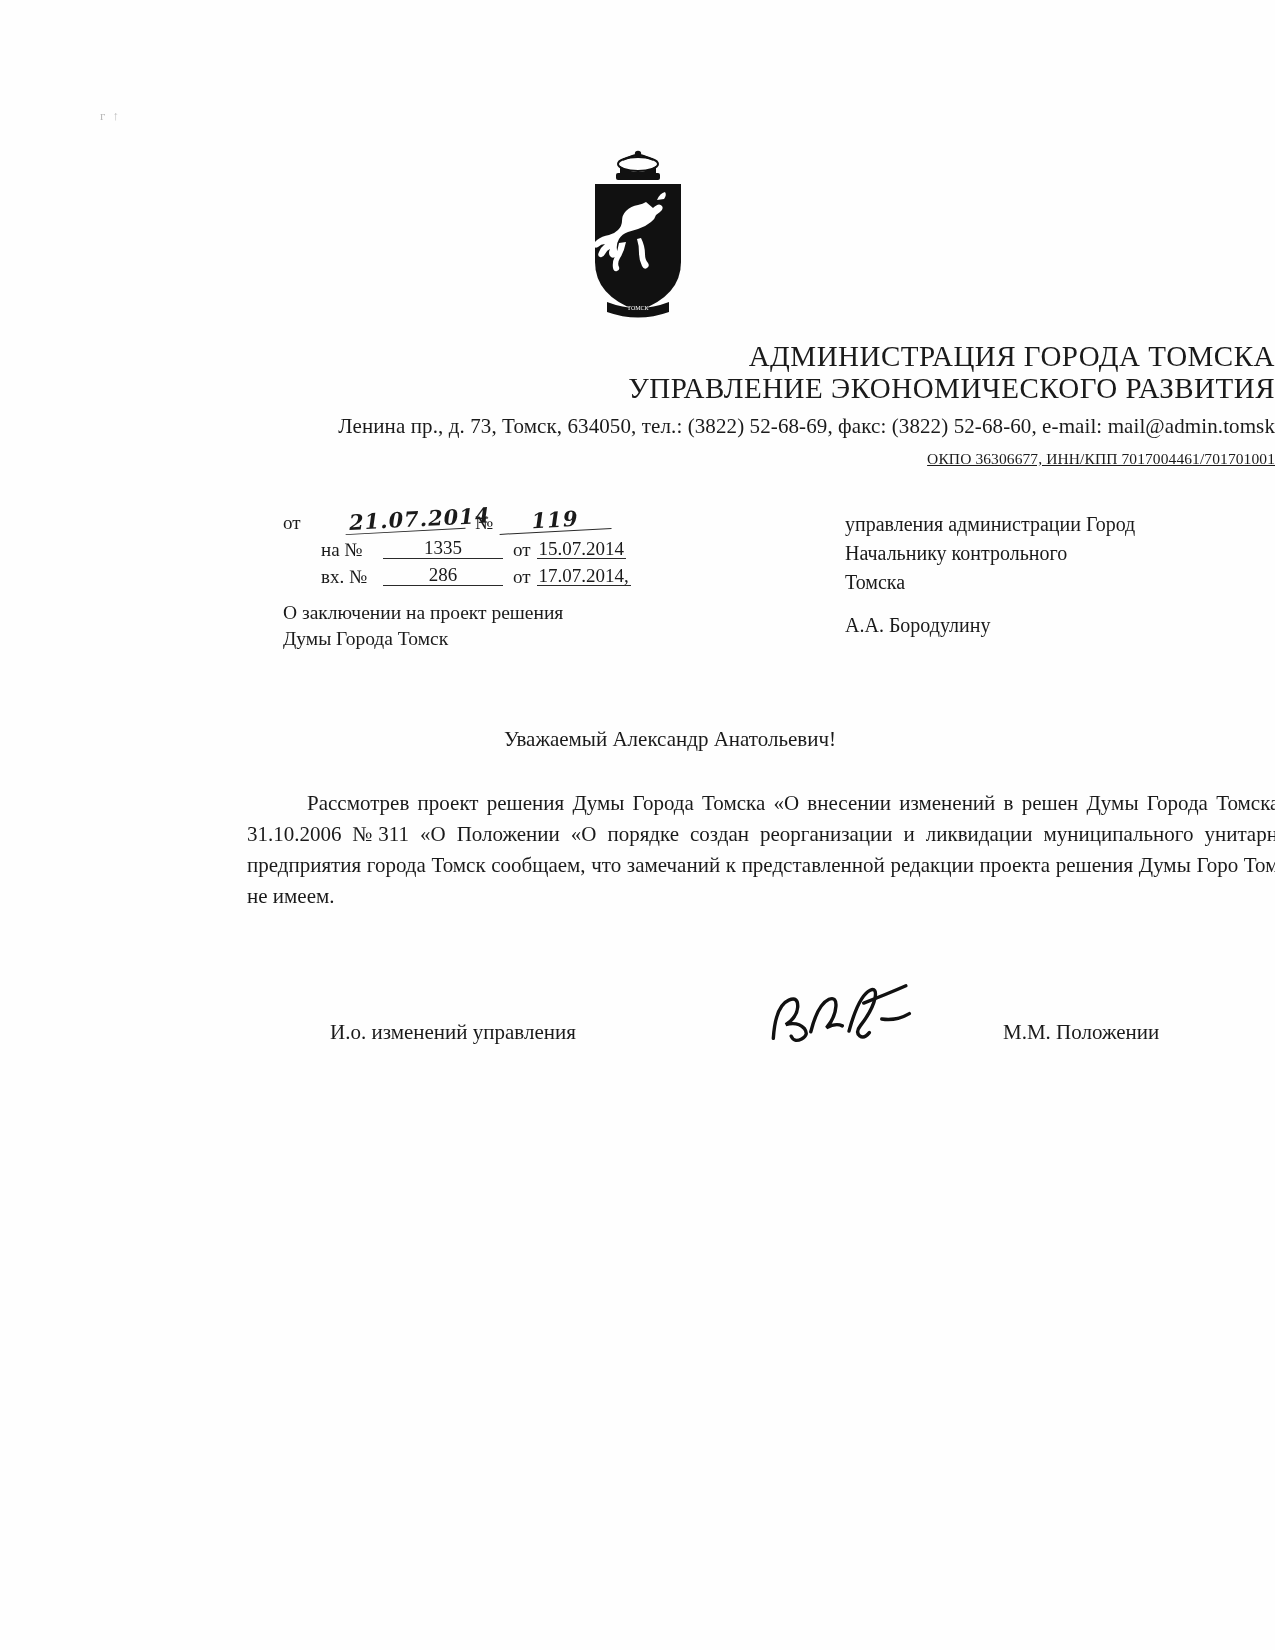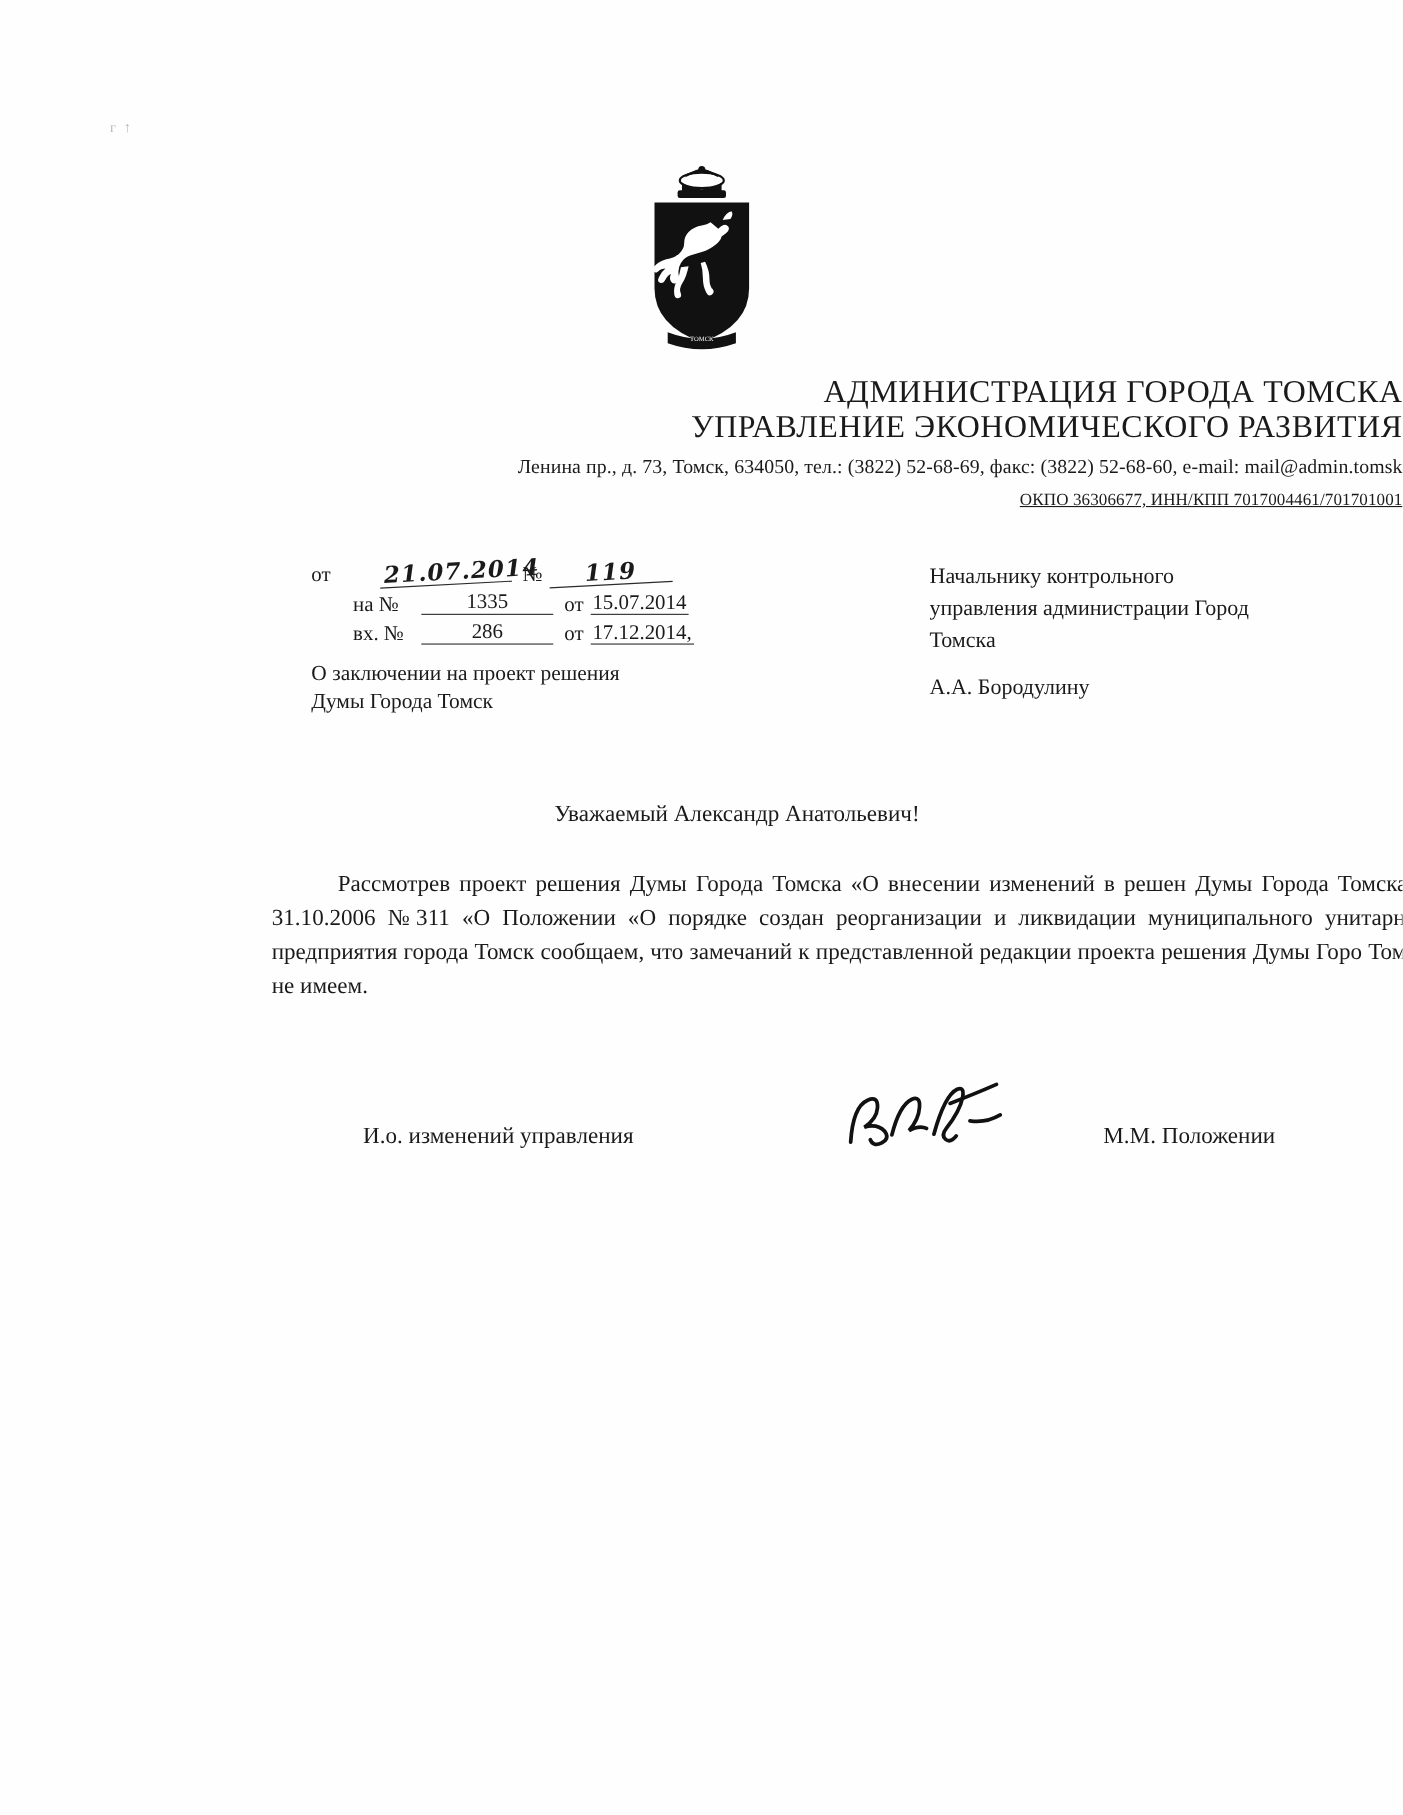--- a/index.html
+++ b/index.html
@@ -61,21 +61,21 @@
     white-space: nowrap;
   }
   .org-line2 {
     font-size: 29px;
     letter-spacing: 0.5px;
     line-height: 1.12;
     white-space: nowrap;
   }
   .org-contacts {
     margin-top: 9px;
-    font-size: 18px;
+    font-size: 21px;
     letter-spacing: 0.1px;
     white-space: nowrap;
     margin-left: 40px;
   }
   .org-codes {
     margin-top: 11px;
     font-size: 15.5px;
     letter-spacing: 0.1px;
     white-space: nowrap;
     margin-left: 18px;
@@ -266,32 +266,32 @@
     <div class="ref-row">
       <span class="ref-label small">на  №</span>
       <span class="fill w1">1335</span>
       <span class="ot">от</span>
       <span class="underline-txt">15.07.2014</span>
     </div>
     <div class="ref-row">
       <span class="ref-label small">вх. №</span>
       <span class="fill w1">286</span>
       <span class="ot">от</span>
-      <span class="underline-txt">17.12.2014,</span>
+      <span class="underline-txt">17.07.2014,</span>
     </div>
   </div>
 
   <div class="subject">
     <div>О заключении на проект решения</div>
     <div>Думы Города Томск</div>
   </div>
 
   <div class="addressee">
+    <div>управления администрации Город</div>
     <div>Начальнику контрольного</div>
-    <div>управления администрации Город</div>
     <div>Томска</div>
     <div class="name">А.А. Бородулину</div>
   </div>
 
   <div class="salutation">Уважаемый Александр Анатольевич!</div>
 
   <div class="body-text">Рассмотрев проект решения Думы Города Томска «О внесении изменений в решен Думы Города Томска от 31.10.2006 №311 «О Положении «О порядке создан реорганизации и ликвидации муниципального унитарного предприятия города Томск сообщаем, что замечаний к представленной редакции проекта решения Думы Горо Томска не имеем.</div>
 
   <div class="sign-row">
     <div class="sign-title">И.о. изменений управления</div>

